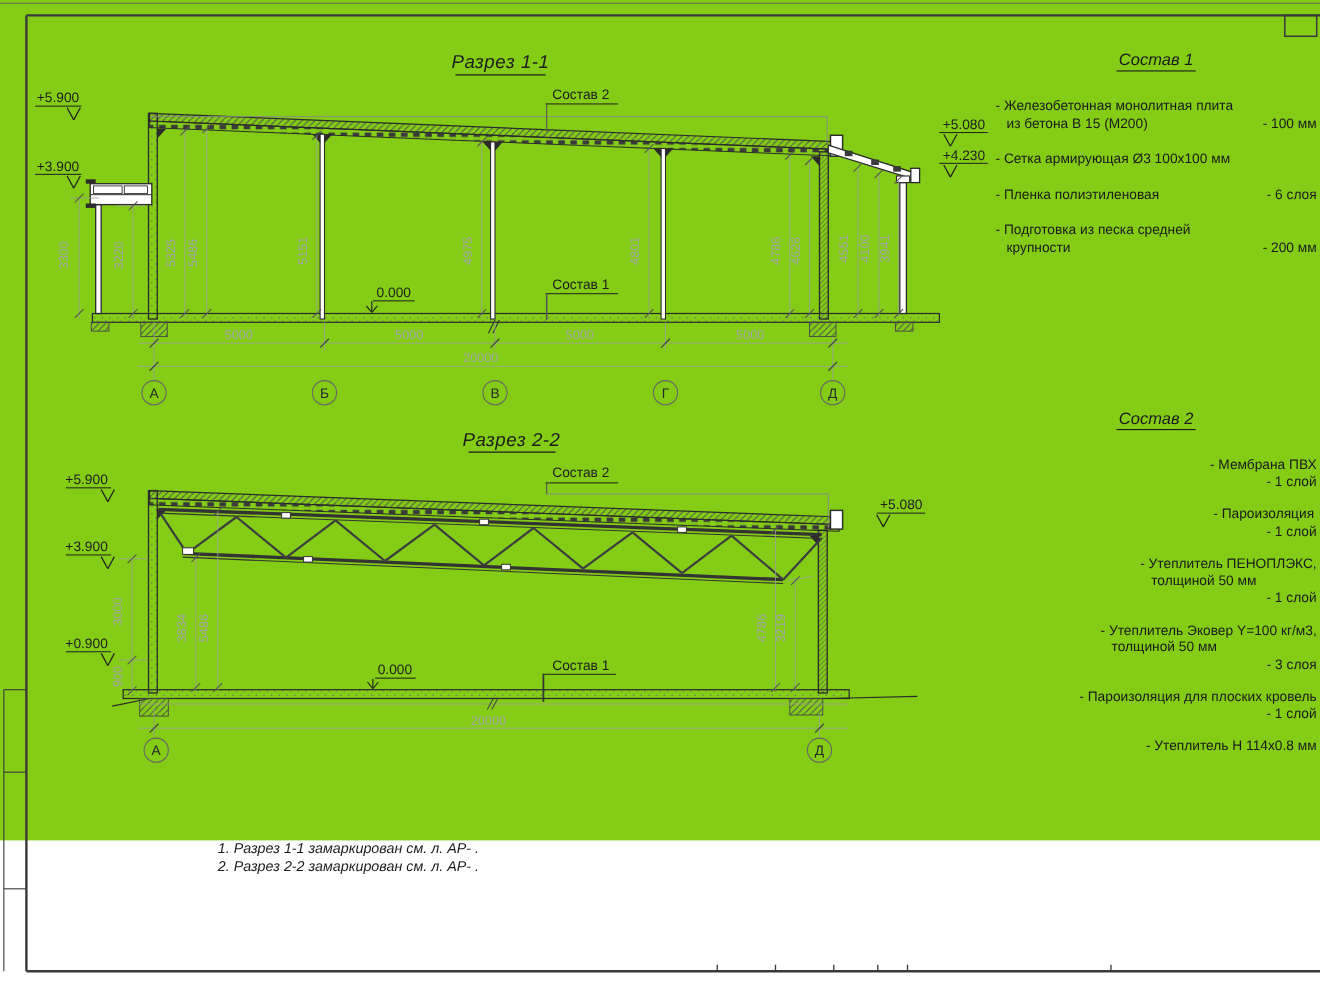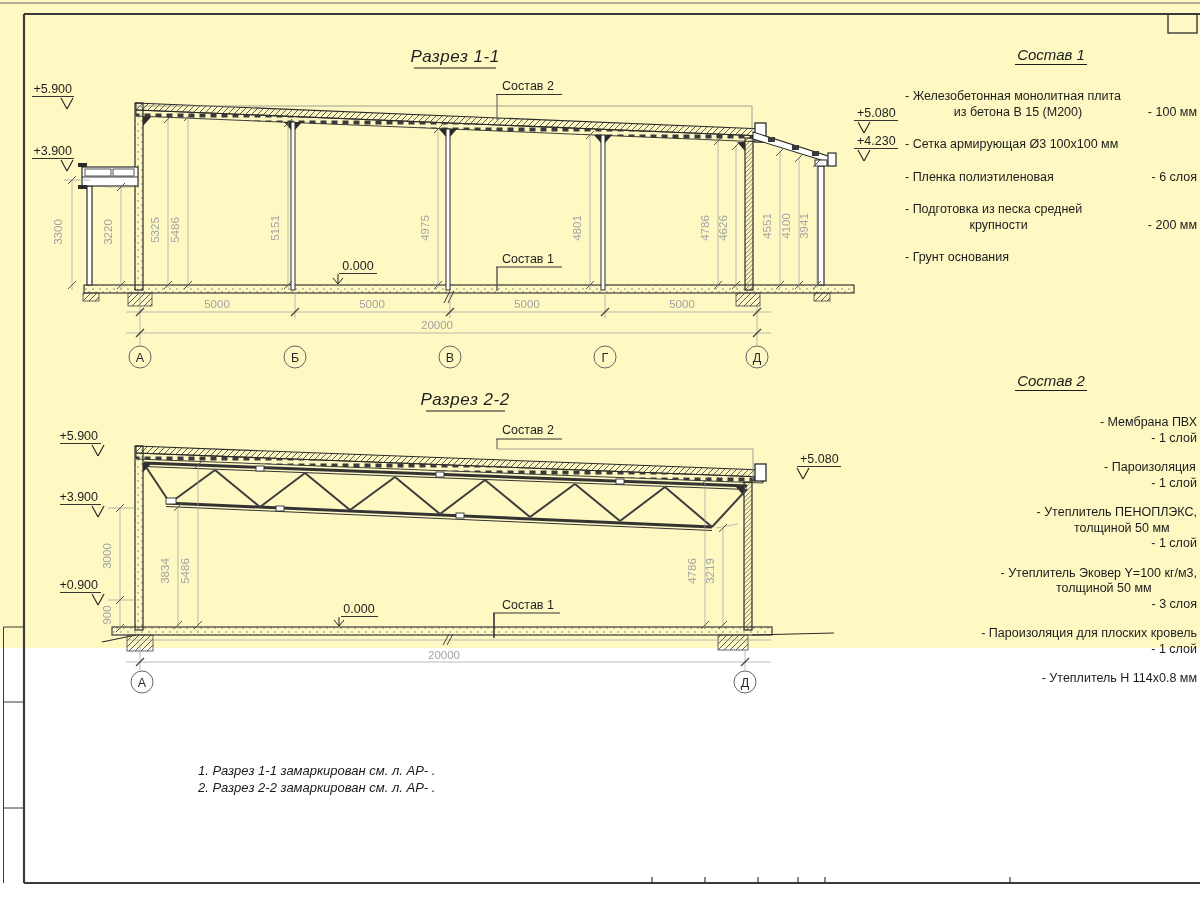--- a/index.html
+++ b/index.html
@@ -1,30 +1,30 @@
 <!DOCTYPE html>
 <html><head>
 <meta charset="utf-8">
 <style>
   html,body{margin:0;padding:0;background:#fff;width:1200px;height:900px;overflow:hidden;
     font-family:"Liberation Sans", sans-serif;}
-  #sheet{position:relative;width:1200px;height:648px;background:#fef9c3;}
+  #sheet{position:relative;width:1200px;height:764px;background:#84cc16;}
   svg{position:absolute;left:0;top:0;}
   svg text{fill:#222;}
   .dimtxt{fill:#a3a3a3;font-size:11.5px;}
   .blktxt{fill:#1e1e1e;font-size:12.5px;}
   .sectitle{fill:#1e1e1e;font-size:17px;font-style:italic;letter-spacing:.5px;}
   .axis{fill:#2a2a2a;font-size:12.5px;}
   
   .comp{position:absolute;width:292px;color:#1b1b1b;}
   .comp-title{font-style:italic;font-size:15px;text-align:center;margin-bottom:26px;}
   .comp-title span{border-bottom:1px solid #1b1b1b;padding:0 2px 1px;}
   .comp-item{display:flex;justify-content:space-between;align-items:flex-end;
     margin-bottom:17px;font-size:12.5px;line-height:15.5px;}
-  .comp-item .nm{white-space:pre-line;padding-left:10px;text-indent:-10px;text-align:center;}
+  .comp-item .nm{white-space:pre-line;padding-left:10px;text-indent:-10px;}
   .comp-item .val{white-space:nowrap;padding-left:6px;}
   .comp2 .comp-item{margin-bottom:14px;flex-direction:column;}
   .notes{position:absolute;left:198px;top:762px;font-size:13px;line-height:17px;color:#1b1b1b;font-style:italic;}
 </style>
 </head>
 <body>
 
 <div id="sheet">
 
 <svg width="1200" height="900" viewBox="0 0 1200 900">
@@ -431,24 +431,20 @@
     </div>
     <div class="comp-item">
       <div class="nm">- Пленка полиэтиленовая</div>
       <div class="val">-  6 слоя</div>
     </div>
     <div class="comp-item">
       <div class="nm">- Подготовка из песка средней
 крупности</div>
       <div class="val">- 200 мм</div>
     </div>
-    <div class="comp-item">
-      <div class="nm">- Грунт основания</div>
-      <div class="val"></div>
-    </div>
   </div>
 
   <div class="comp comp2" style="left:905px;top:372px;">
     <div class="comp-title"><span>Состав 2</span></div>
     <div class="comp-item">
       <div class="nm">- Мембрана ПВХ</div>
       <div class="val">- 1 слой</div>
     </div>
     <div class="comp-item">
       <div class="nm">- Пароизоляция</div>

